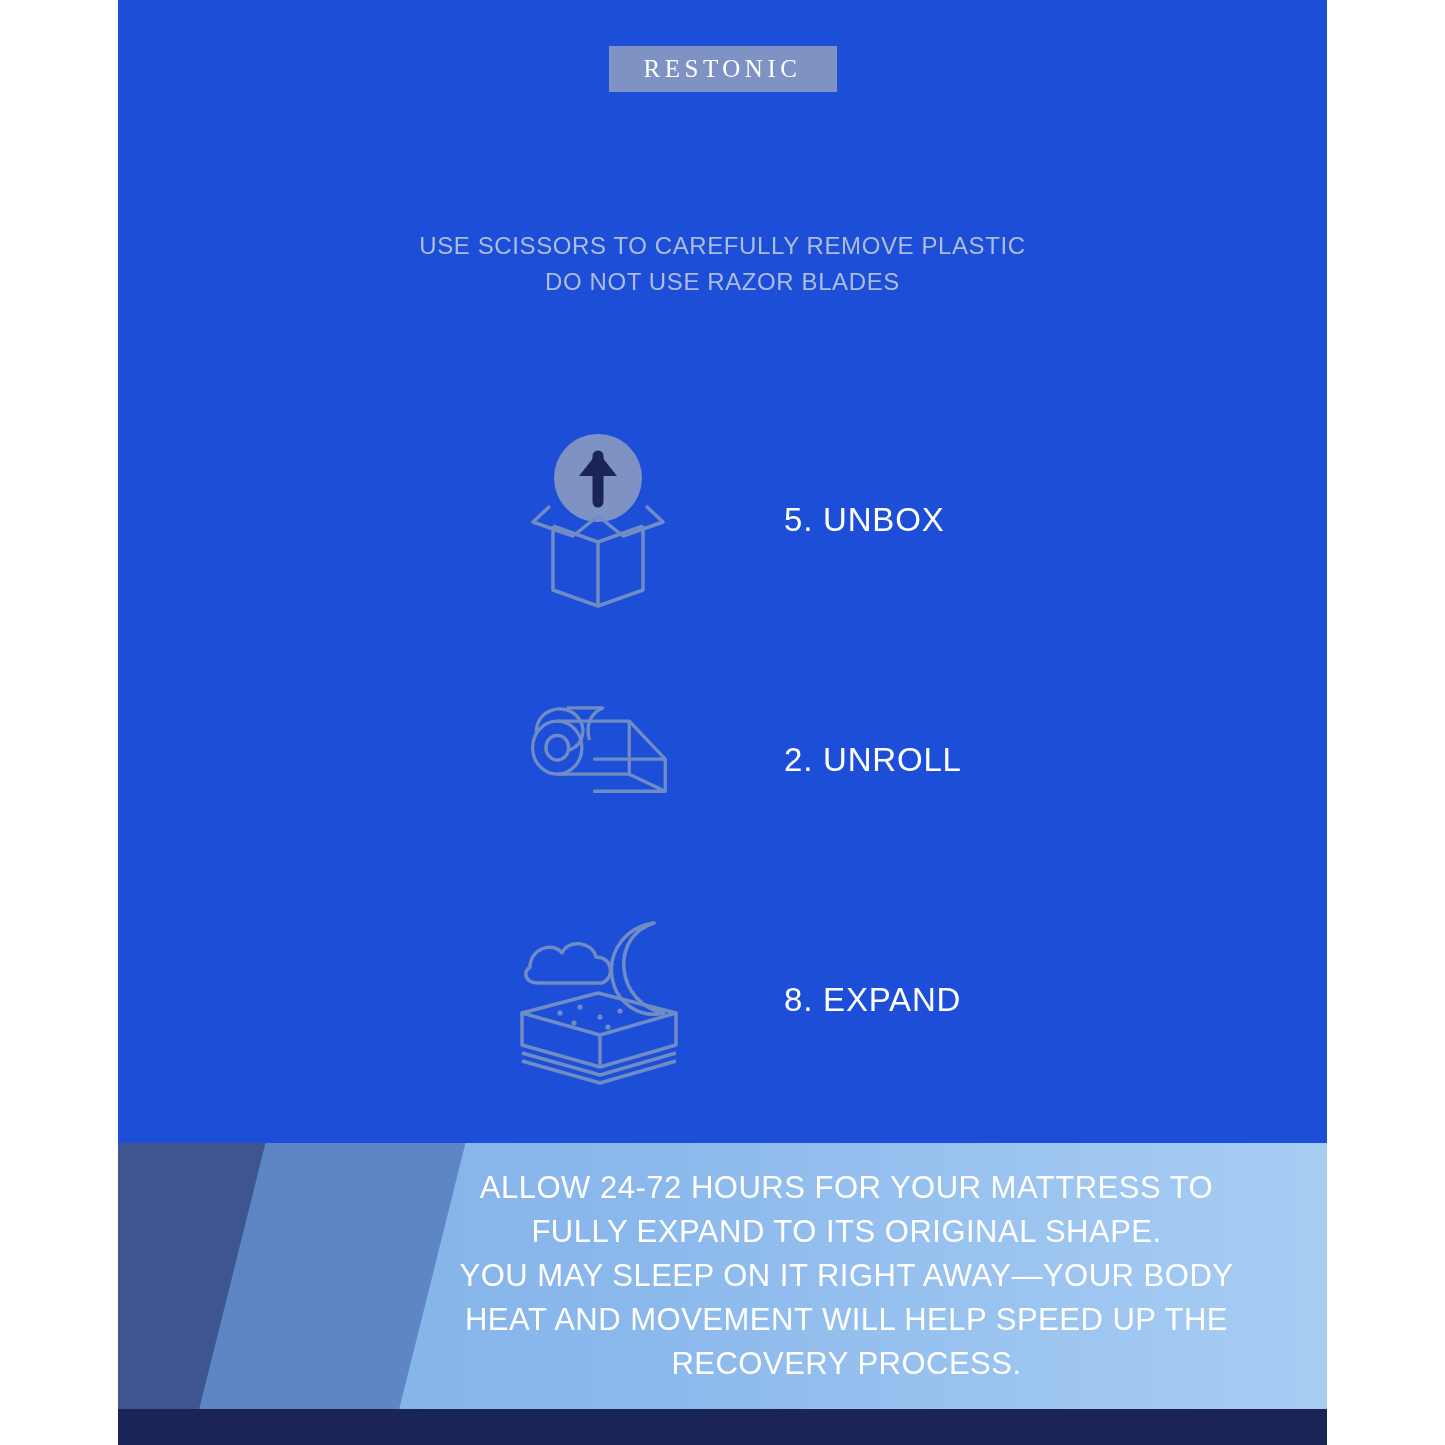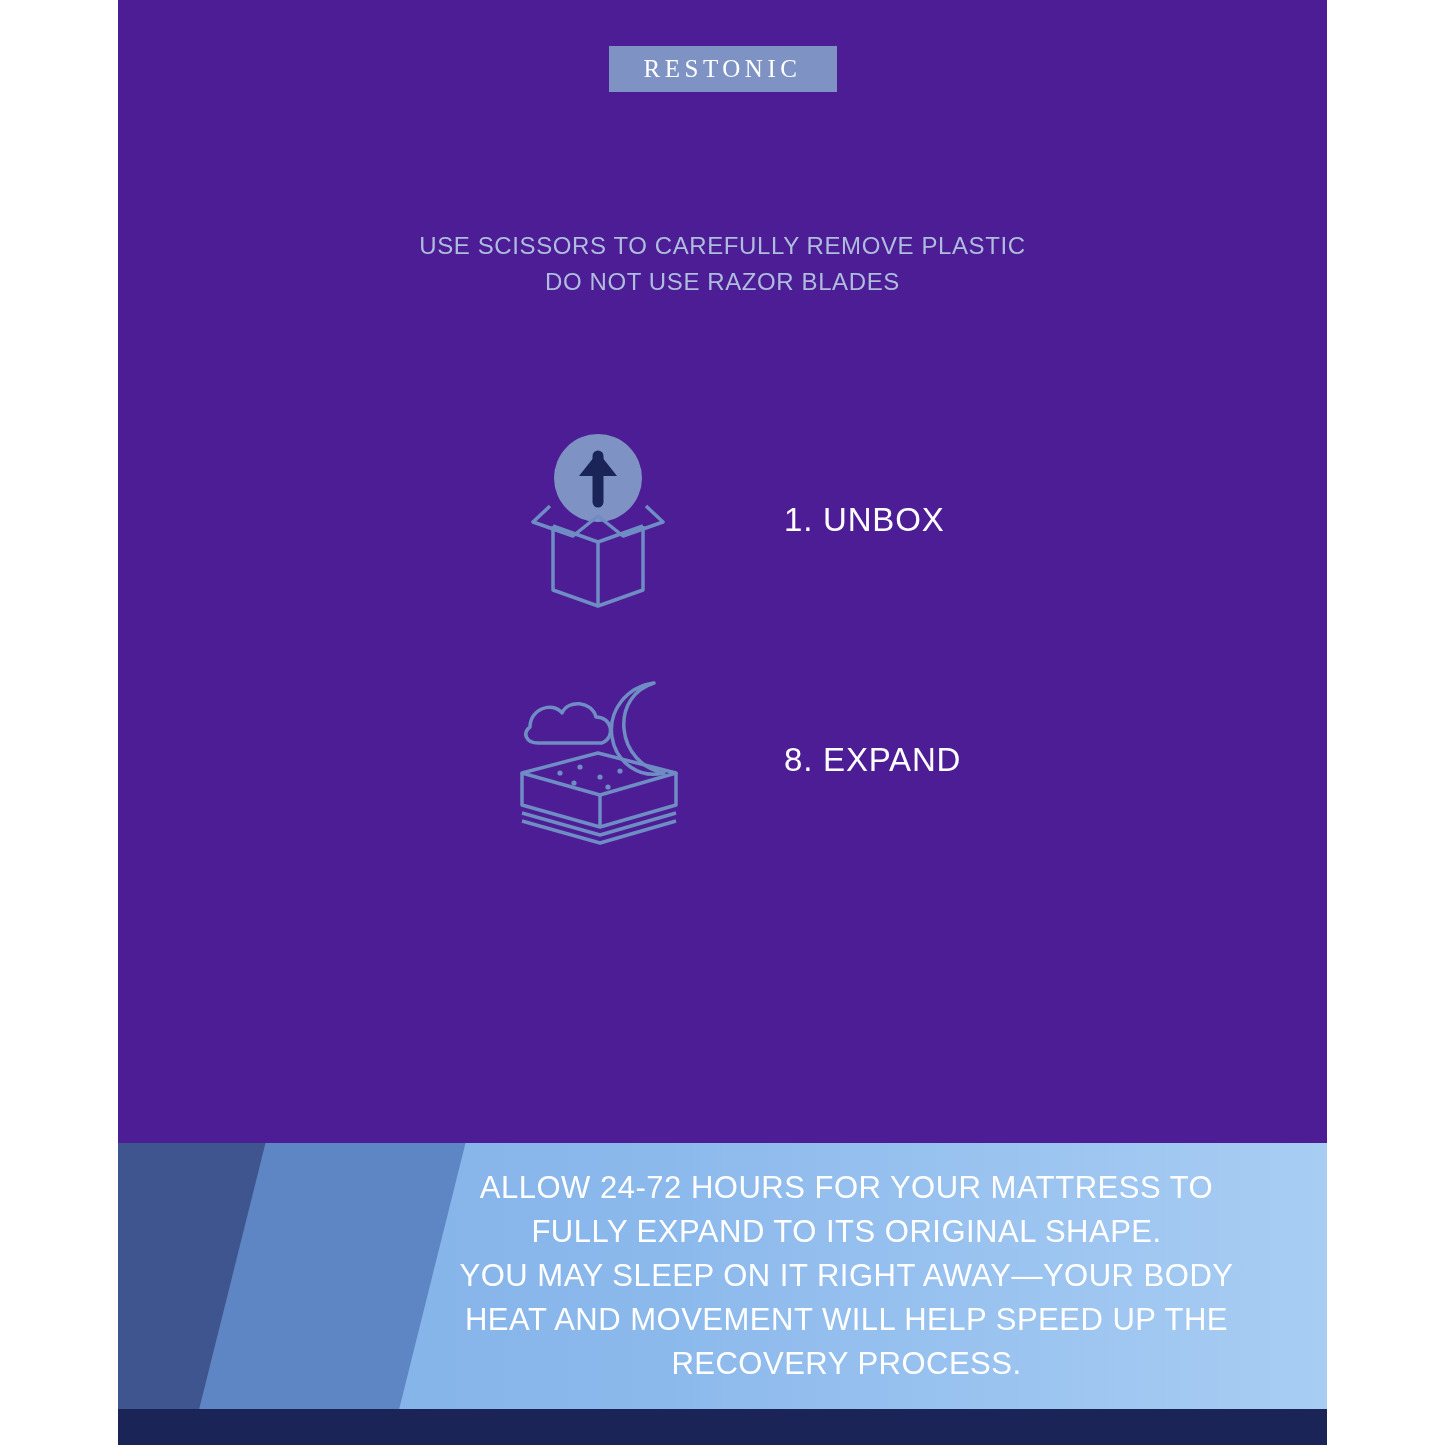--- a/index.html
+++ b/index.html
@@ -18,21 +18,21 @@
     width: 1445px;
     height: 1445px;
     background: #ffffff;
   }
   .poster {
     position: absolute;
     left: 118px;
     top: 0px;
     width: 1209px;
     height: 1445px;
-    background: #4c1d95;
+    background: #1d4ed8;
     overflow: hidden;
   }
 
   
   .brand-badge {
     position: absolute;
     left: 50%;
     transform: translateX(-50%);
     top: 46px;
     width: 228px;
@@ -191,23 +191,38 @@
             <circle cx="85" cy="48" r="44" fill="#7e93c4"></circle>
             <path d="M85 26 L85 72" stroke="#1a2456" stroke-width="11" stroke-linecap="round"></path>
             <path d="M85 22 L104 46 L66 46 Z" fill="#1a2456"></path>
             <path d="M37 76 L20 92 L60 106 L85 86" stroke="#6f8cc4" stroke-width="3.5" fill="none" stroke-linejoin="round"></path>
             <path d="M133 76 L150 92 L110 106 L85 86" stroke="#6f8cc4" stroke-width="3.5" fill="none" stroke-linejoin="round"></path>
             <path d="M40 96 L40 160 L85 176 L130 160 L130 96" stroke="#6f8cc4" stroke-width="3.5" fill="none" stroke-linejoin="round"></path>
             <path d="M40 96 L85 112 L130 96" stroke="#6f8cc4" stroke-width="3.5" fill="none" stroke-linejoin="round"></path>
             <path d="M85 112 L85 176" stroke="#6f8cc4" stroke-width="3.5" fill="none"></path>
           </svg>
         </div>
-        <div class="step-label">1. UNBOX</div>
-      </div>
-
+        <div class="step-label">5. UNBOX</div>
+      </div>
+
+      <div class="step">
+        <div class="step-icon">
+          <svg width="190" height="150" viewBox="0 0 190 150" fill="none" aria-hidden="true">
+            <path d="M30 45 C30 22, 58 14, 72 28 C84 40, 80 58, 66 64" stroke="#6f8cc4" stroke-width="3.5" fill="none" stroke-linecap="round"></path>
+            <path d="M62 20 L100 20 C86 26, 82 40, 86 54" stroke="#6f8cc4" stroke-width="3.5" fill="none" stroke-linejoin="round"></path>
+            <ellipse cx="52" cy="62" rx="26" ry="28" stroke="#6f8cc4" stroke-width="3.5" fill="none"></ellipse>
+            <ellipse cx="52" cy="62" rx="12" ry="13" stroke="#6f8cc4" stroke-width="3.5" fill="none"></ellipse>
+            <path d="M52 34 L128 34 L166 74 L90 74" stroke="#6f8cc4" stroke-width="3.5" fill="none" stroke-linejoin="round"></path>
+            <path d="M52 90 L128 90 L166 108 L90 108" stroke="#6f8cc4" stroke-width="3.5" fill="none" stroke-linejoin="round"></path>
+            <path d="M128 34 L128 90" stroke="#6f8cc4" stroke-width="3.5" fill="none"></path>
+            <path d="M166 74 L166 108" stroke="#6f8cc4" stroke-width="3.5" fill="none"></path>
+          </svg>
+        </div>
+        <div class="step-label">2. UNROLL</div>
+      </div>
 
       <div class="step">
         <div class="step-icon">
           <svg width="180" height="190" viewBox="0 0 180 190" fill="none" aria-hidden="true">
             <path d="M146 18 C118 22, 100 46, 104 72 C108 98, 132 114, 156 108 C134 104, 118 86, 116 64 C114 42, 126 24, 146 18 Z" stroke="#6f8cc4" stroke-width="3.5" fill="none" stroke-linejoin="round"></path>
             <path d="M22 62 C22 44, 44 36, 54 48 C60 34, 84 36, 88 52 C104 52, 108 72, 94 78 L30 78 C18 78, 14 68, 22 62 Z" stroke="#6f8cc4" stroke-width="3.5" fill="none" stroke-linejoin="round"></path>
             <path d="M14 108 L90 88 L168 108 L92 130 Z" stroke="#6f8cc4" stroke-width="3.5" fill="none" stroke-linejoin="round"></path>
             <path d="M14 108 L14 140 L92 162 L168 140 L168 108" stroke="#6f8cc4" stroke-width="3.5" fill="none" stroke-linejoin="round"></path>
             <path d="M92 130 L92 162" stroke="#6f8cc4" stroke-width="3.5" fill="none"></path>
             <path d="M14 148 L92 170 L168 148" stroke="#6f8cc4" stroke-width="3.5" fill="none" stroke-linejoin="round"></path>

